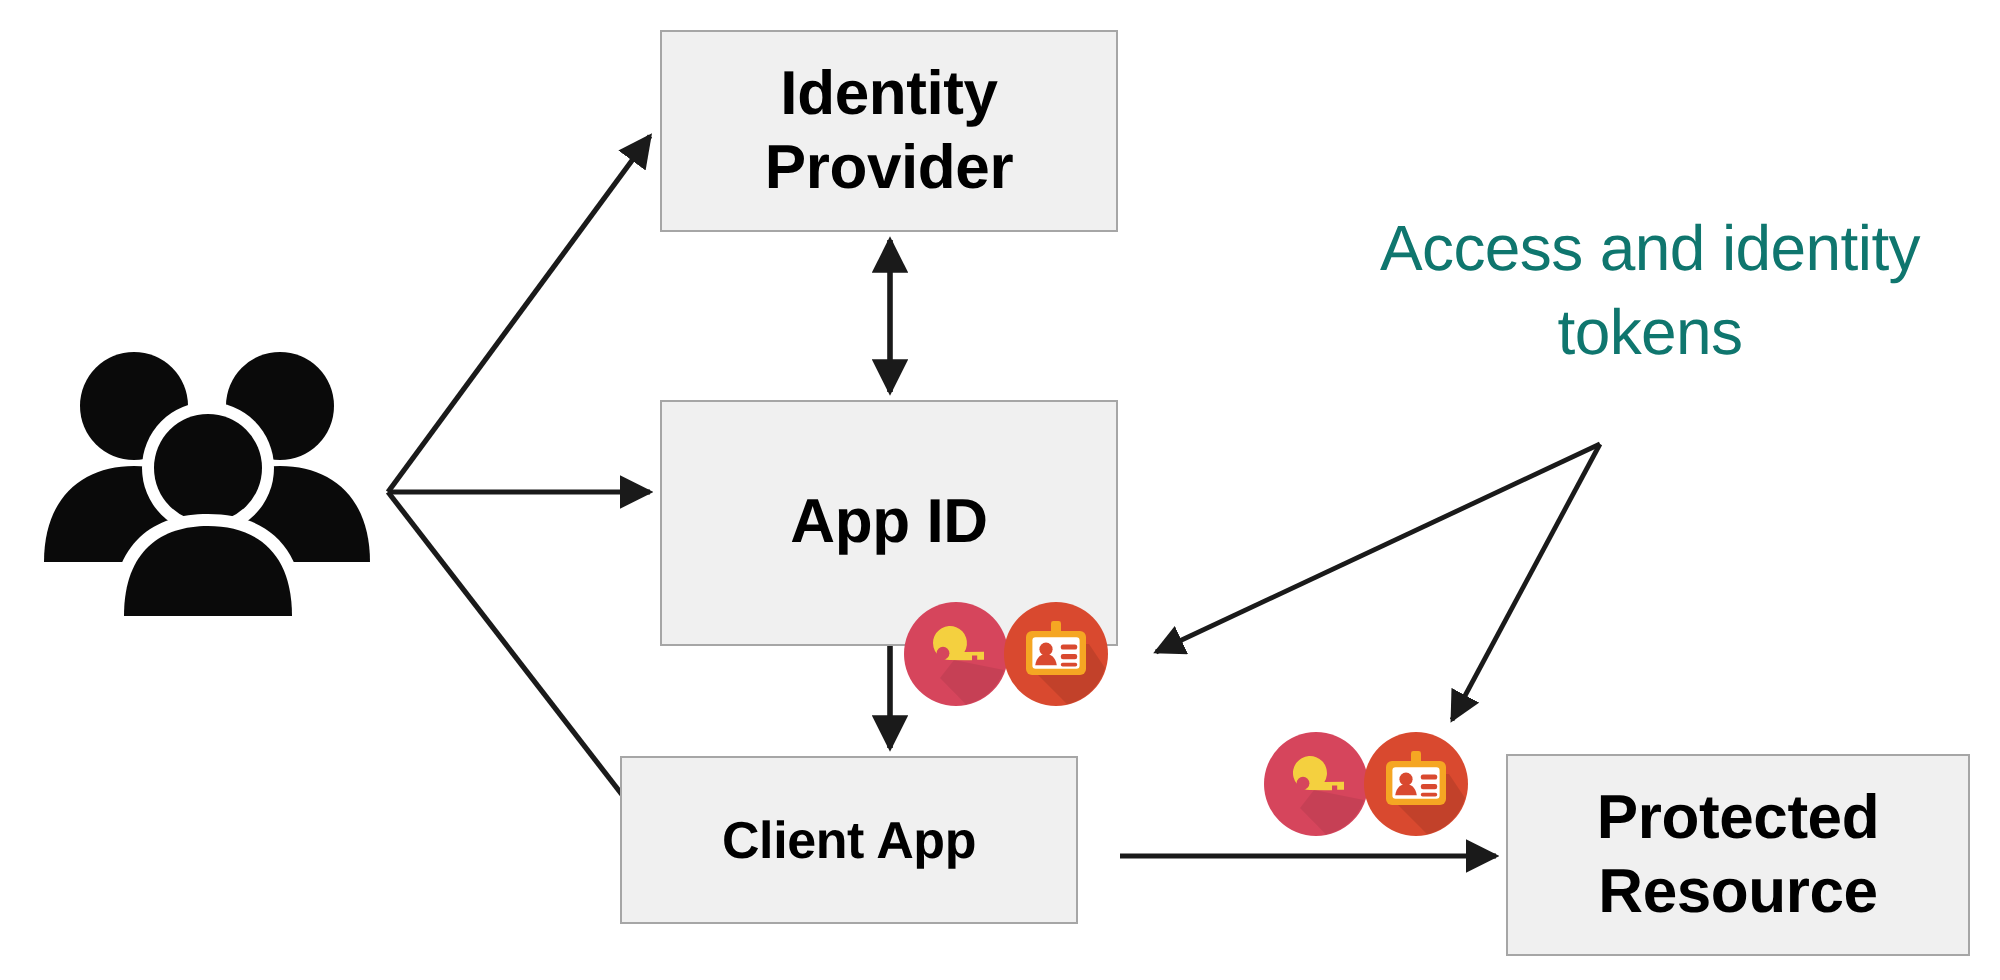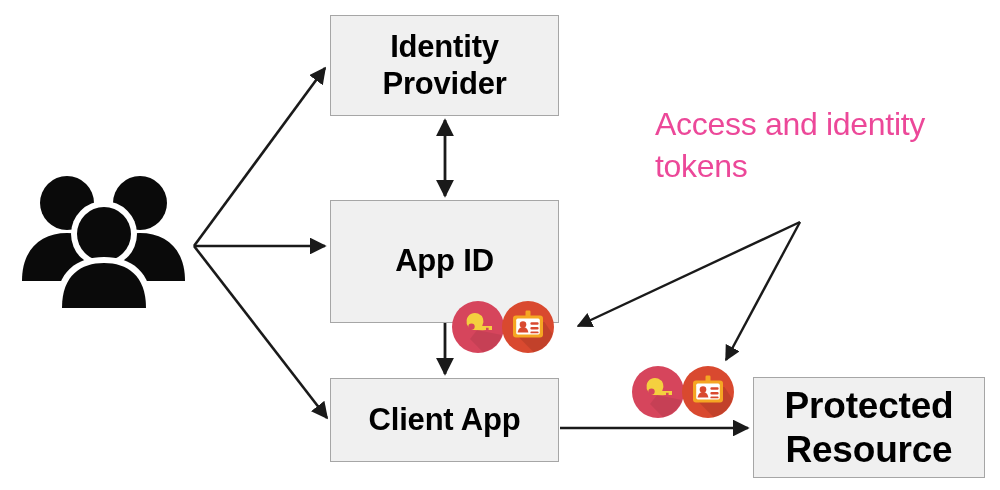--- a/index.html
+++ b/index.html
@@ -33,22 +33,22 @@
     align-items: center;
     justify-content: center;
     text-align: center;
     font-weight: bold;
     color: #000000;
     line-height: 1.18;
     letter-spacing: -0.2px;
   }
   #box-identity-provider { left: 330px; top: 15px;  width: 229px; height: 101px; font-size: 31px; }
   #box-app-id          { left: 330px; top: 200px; width: 229px; height: 123px;  font-size: 31px; }
-  #box-client-app      { left: 330px; top: 378px; width: 229px; height: 84px; font-size: 31px; }
-  #box-protected-resource { left: 753px; top: 377px; width: 232px; height: 101px; font-size: 37px; }
+  #box-client-app      { left: 310px; top: 378px; width: 229px; height: 84px; font-size: 26px; }
+  #box-protected-resource { left: 753px; top: 377px; width: 232px; height: 101px; font-size: 31px; }
 
   #users-group {
     position: absolute;
     left: 14px;
     top: 163px;
     width: 180px;
     height: 200px;
   }
   #users-icon {
     position: absolute;
@@ -66,22 +66,23 @@
     font-weight: bold;
     color: #000000;
     letter-spacing: -0.3px;
   }
 
   #tokens-label {
     position: absolute;
     left: 655px;
     top: 103px;
     width: 340px;
+    text-align: center;
     font-size: 32px;
-    color: #ec4899;
+    color: #0f766e;
     line-height: 1.32;
     letter-spacing: -0.3px;
   }
 
   .token-pair {
     position: absolute;
     width: 108px;
     height: 56px;
   }
   #token-pair-appid { left: 450px; top: 299px; }

